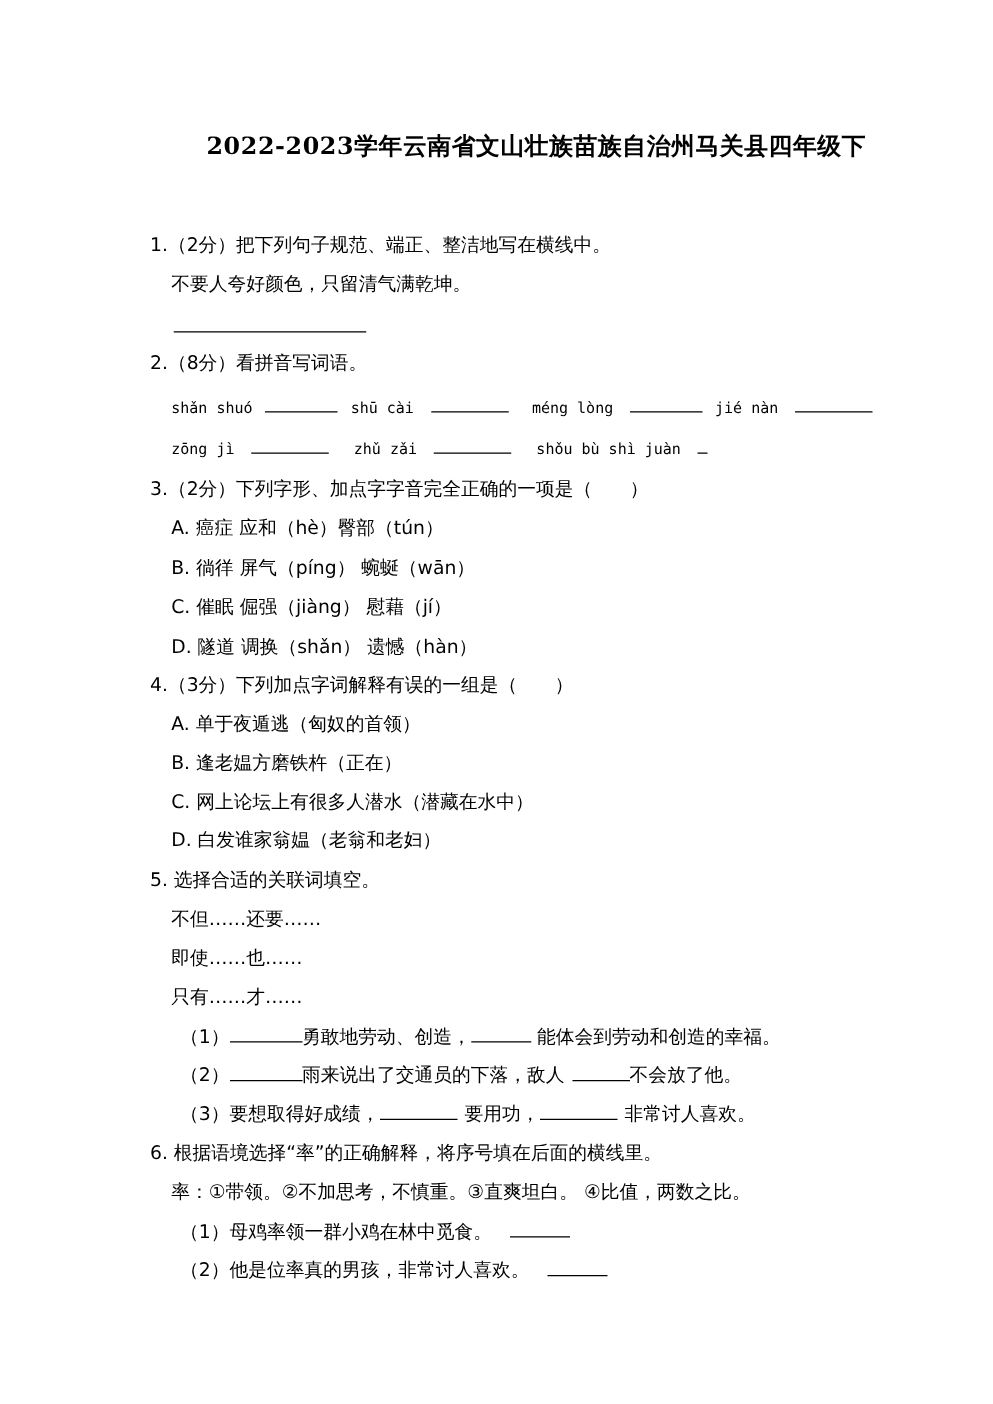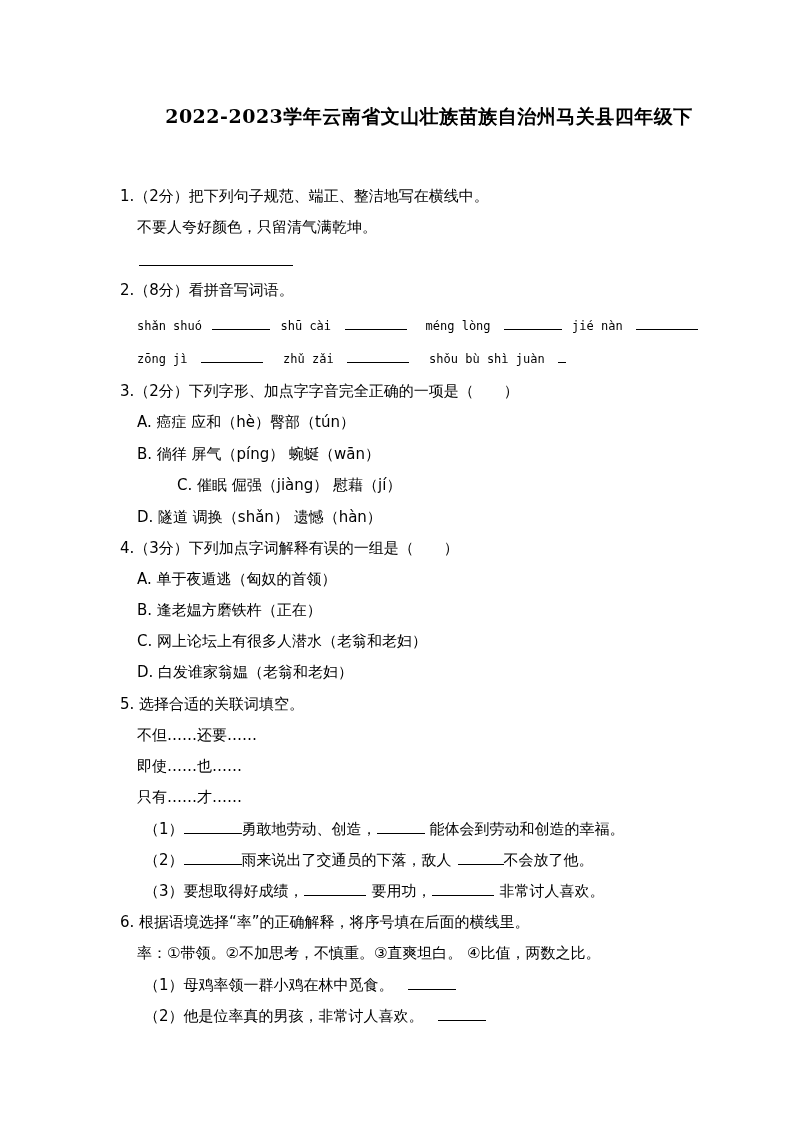--- a/index.html
+++ b/index.html
@@ -93,27 +93,27 @@
     <span class="blank" style="width:62px; margin-left:7px;"></span>
     <span class="py-group" style="margin-left:8px;">méng lòng</span>
     <span class="blank" style="width:58px; margin-left:6px;"></span>
     <span class="py-group">jié nàn</span>
     <span class="blank" style="width:62px; margin-left:6px;"></span>
   </div>
 
   <div class="line q" style="top:383px;">3.（2分）下列字形、加点字字音完全正确的一项是（　　）</div>
   <div class="line i1" style="top:414px;">A. 癌症 应和（hè）臀部（tún）</div>
   <div class="line i1" style="top:446px;">B. 徜徉 屏气（píng） 蜿蜒（wān）</div>
-  <div class="line i1" style="top:477px;margin-left:40px;">C. 催眠 倔强（jiàng） 慰藉（jí）</div>
+  <div class="line i1" style="top:477px;">C. 催眠 倔强（jiàng） 慰藉（jí）</div>
   <div class="line i1" style="top:509px;">D. 隧道 调换（shǎn） 遗憾（hàn）</div>
 
   <div class="line q" style="top:540px;">4.（3分）下列加点字词解释有误的一组是（　　）</div>
   <div class="line i1" style="top:571px;">A. 单于夜遁逃（匈奴的首领）</div>
   <div class="line i1" style="top:602px;">B. 逢老媪方磨铁杵（正在）</div>
-  <div class="line i1" style="top:633px;">C. 网上论坛上有很多人潜水（老翁和老妇）</div>
+  <div class="line i1" style="top:633px;">C. 网上论坛上有很多人潜水（潜藏在水中）</div>
   <div class="line i1" style="top:664px;">D. 白发谁家翁媪（老翁和老妇）</div>
 
   <div class="line q" style="top:696px;">5. 选择合适的关联词填空。</div>
   <div class="line i1" style="top:727px;">不但……还要……</div>
   <div class="line i1" style="top:758px;">即使……也……</div>
   <div class="line i1" style="top:789px;">只有……才……</div>
 
   <div class="line i2" style="top:821px;">
     <span>（1）</span><span class="blank" style="width:58px; margin:0;"></span><span>勇敢地劳动、创造，</span><span class="blank" style="width:48px; margin:0 5px 0 0;"></span><span>能体会到劳动和创造的幸福。</span>
   </div>

